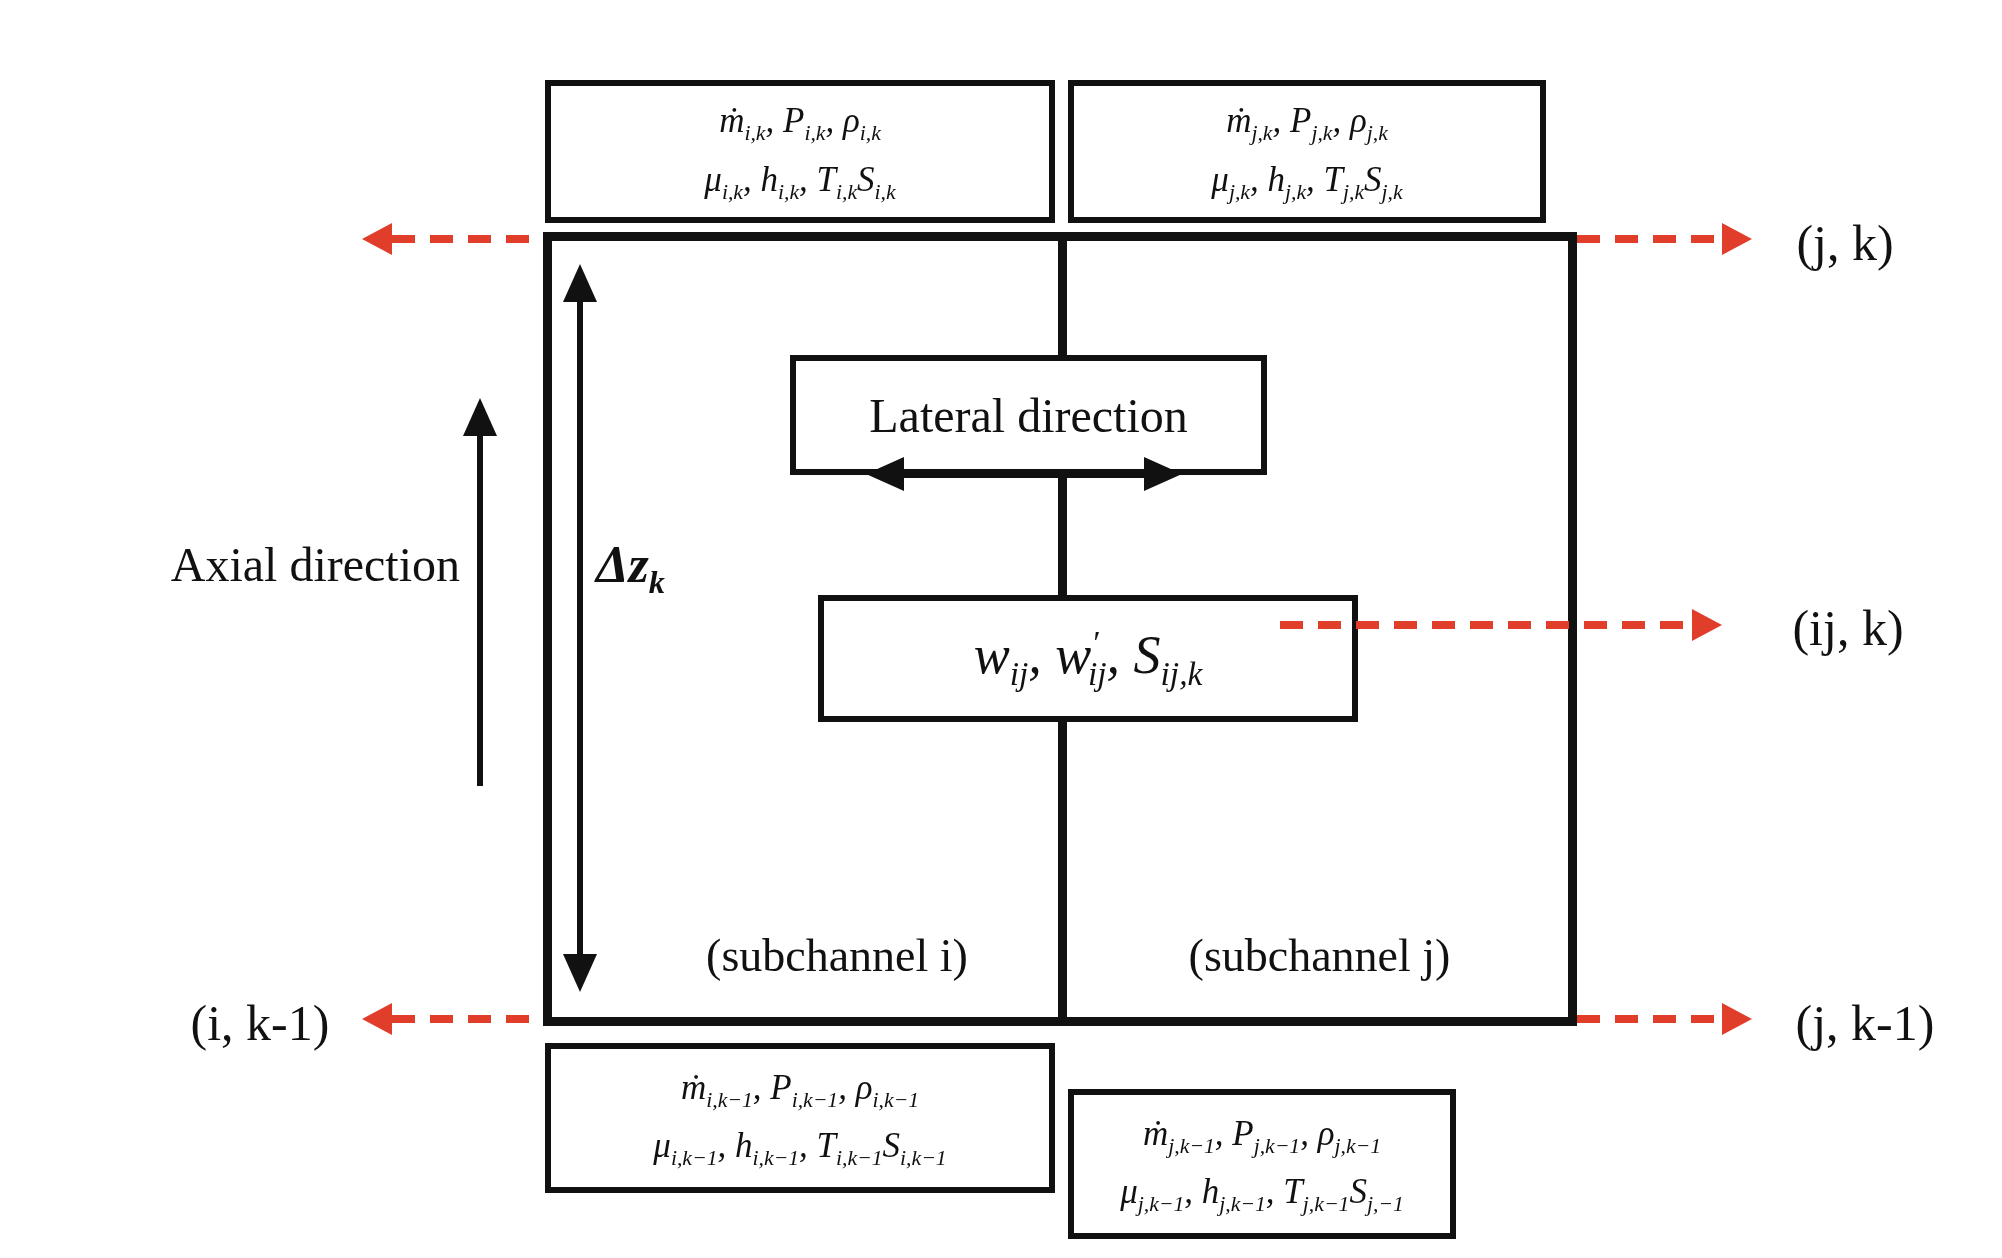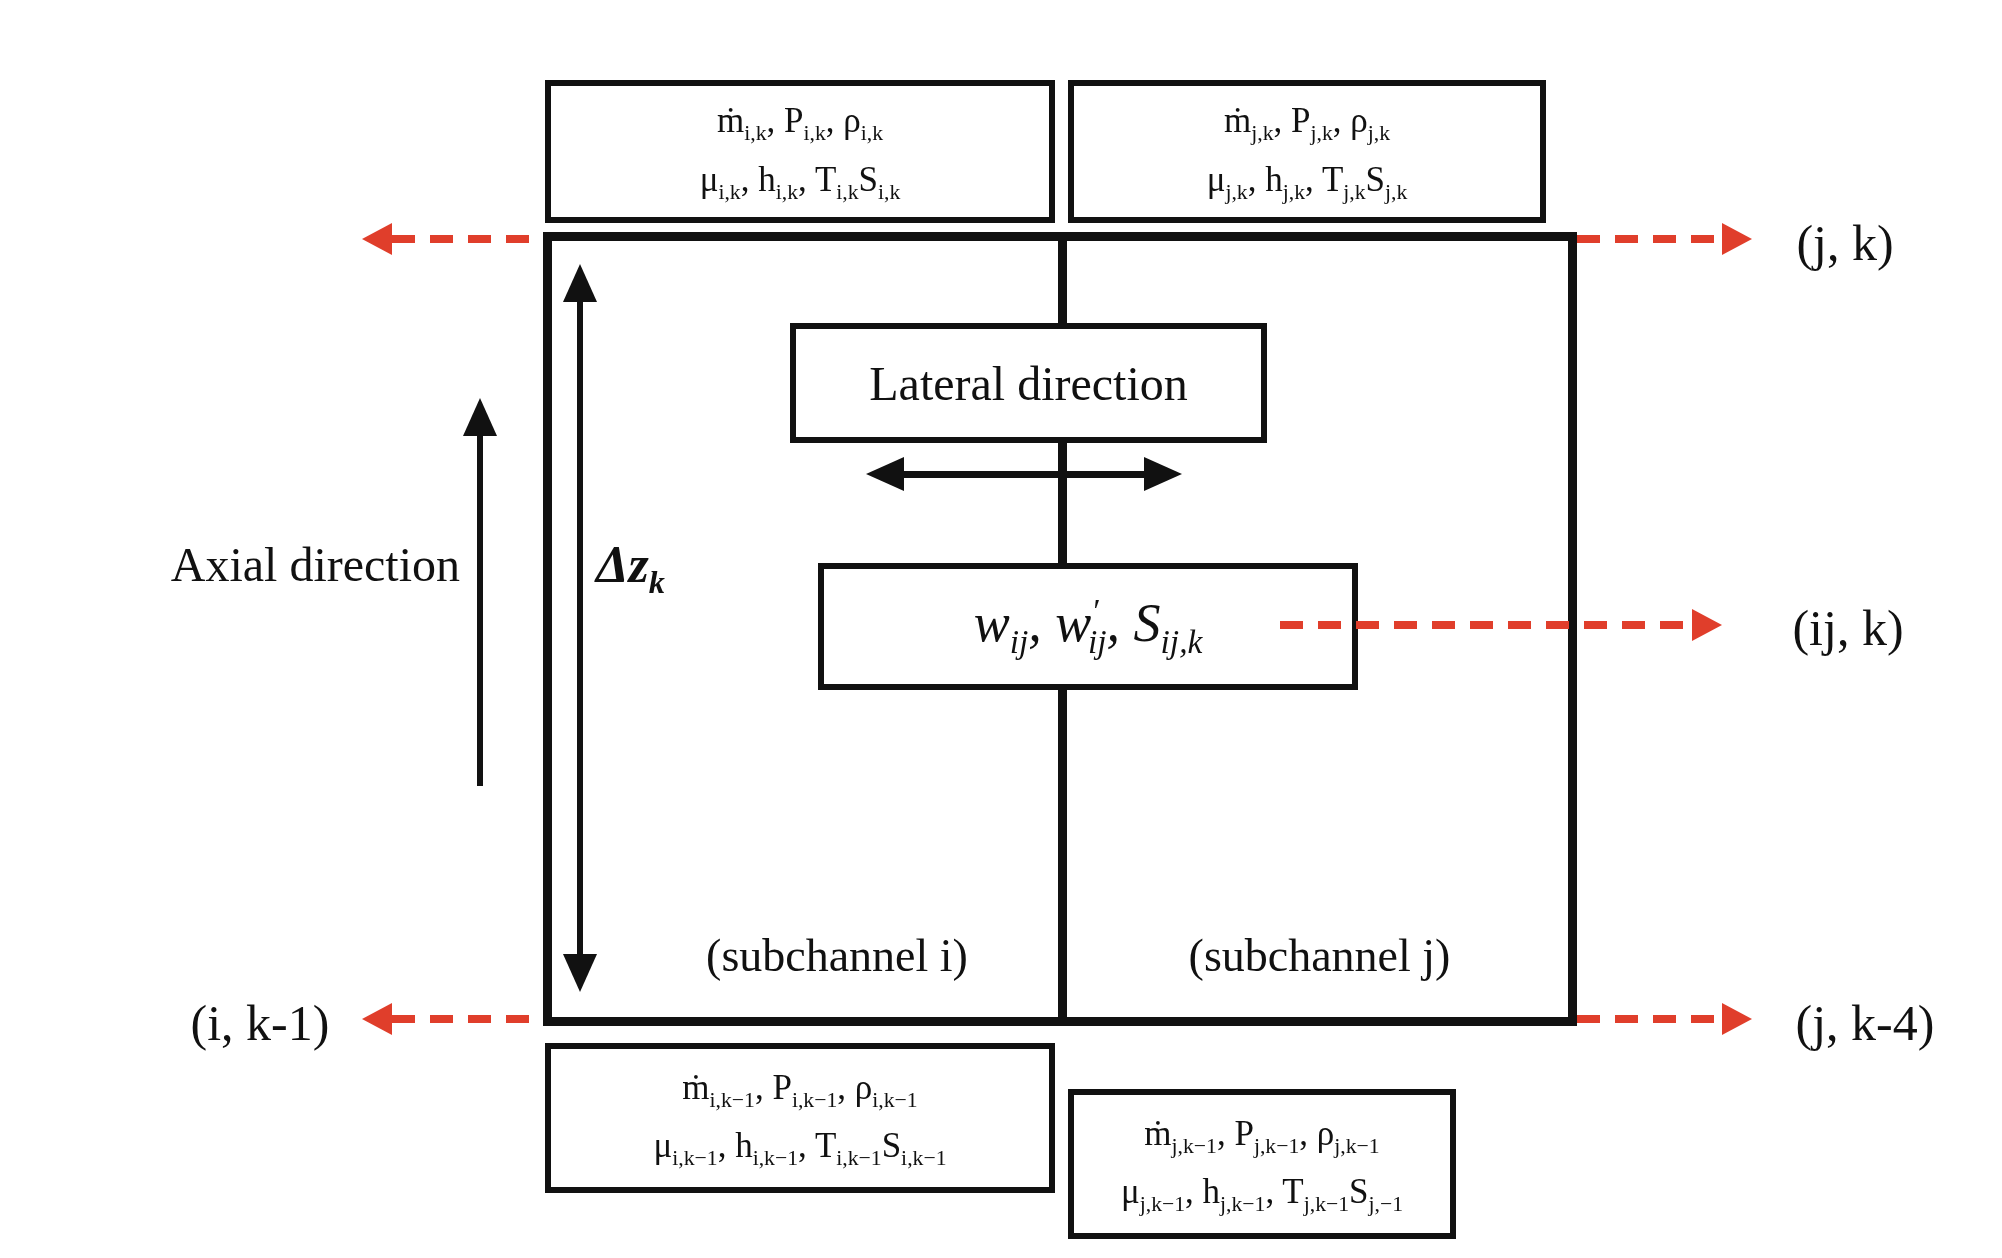--- a/index.html
+++ b/index.html
@@ -17,26 +17,26 @@
   }
   .abs{position:absolute;}
   .box{
     position:absolute;box-sizing:border-box;
     border:6px solid var(--ink);
     background:#ffffff;
   }
   .main-box{border-width:9px;background:#ffffff;}
   .state{
     display:flex;flex-direction:column;justify-content:center;align-items:center;
-    font-size:35px;line-height:1.62;text-align:center;
+    font-style:italic;font-size:35px;line-height:1.62;text-align:center;
   }
   sub{font-size:0.62em;}
   sup{font-size:0.62em;}
   sup + sub{margin-left:-0.32em;}
-  .center{display:flex;align-items:center;justify-content:center;}
+  .center{display:flex;align-items:center;justify-content:center;margin-top:32px;}
   .label{position:absolute;font-size:50px;line-height:60px;text-align:center;white-space:nowrap;}
   .dir-label{position:absolute;font-size:48px;line-height:58px;text-align:right;white-space:nowrap;}
   .sub-label{position:absolute;font-size:46px;line-height:56px;text-align:center;white-space:nowrap;}
   .w-text{font-style:italic;font-size:54px;}
   .dz-text{font-style:italic;font-weight:700;font-size:52px;line-height:62px;}
   .vline{position:absolute;background:var(--ink);}
   .hline{position:absolute;background:var(--ink);}
   .dash-h{
     position:absolute;height:8px;
     background:repeating-linear-gradient(90deg,var(--accent-red) 0 23px,transparent 23px 38px);
@@ -109,15 +109,15 @@
 
   <div class="tri tri-red-left" style="left:362px;top:1003px;"></div>
   <div class="dash-h" style="left:392px;top:1015px;width:151px;"></div>
 
   <div class="dash-h" style="left:1577px;top:1015px;width:145px;"></div>
   <div class="tri tri-red-right" style="left:1722px;top:1003px;"></div>
 
   <div class="label" style="left:1725px;top:213px;width:240px;">(j, k)</div>
   <div class="label" style="left:1718px;top:598px;width:260px;">(ij, k)</div>
   <div class="label" style="left:130px;top:993px;width:260px;">(i, k-1)</div>
-  <div class="label" style="left:1735px;top:993px;width:260px;">(j, k-4)</div>
+  <div class="label" style="left:1735px;top:993px;width:260px;">(j, k-1)</div>
 
 </div>
 
 </body></html>

